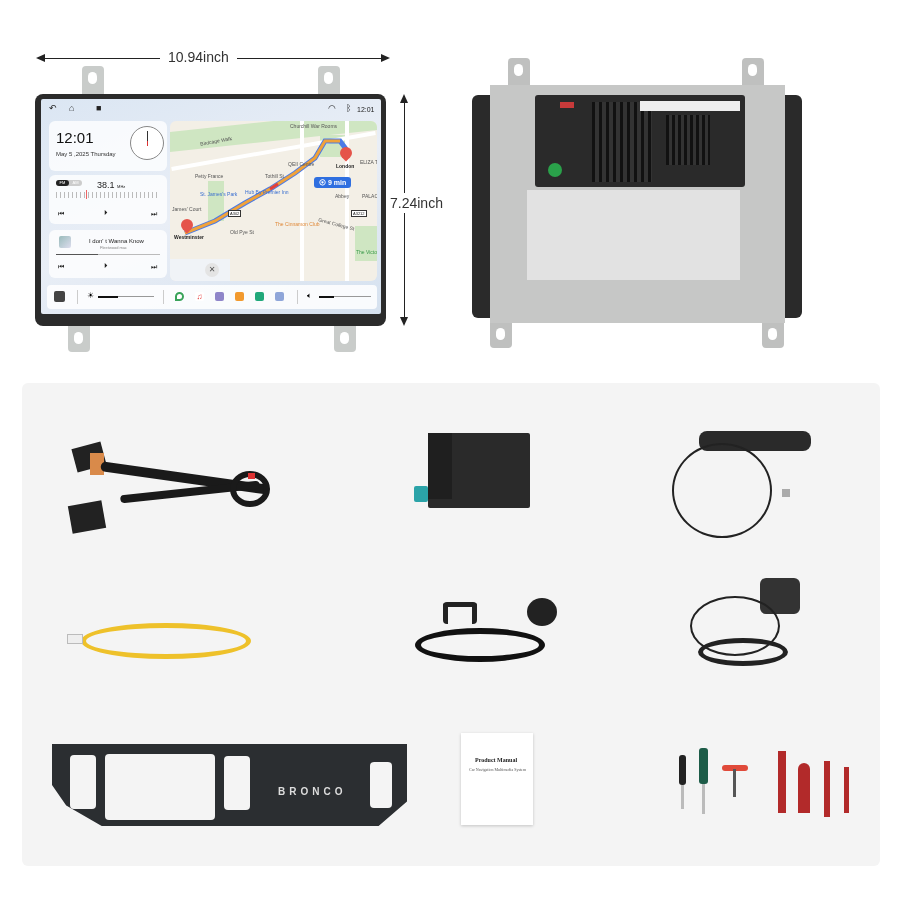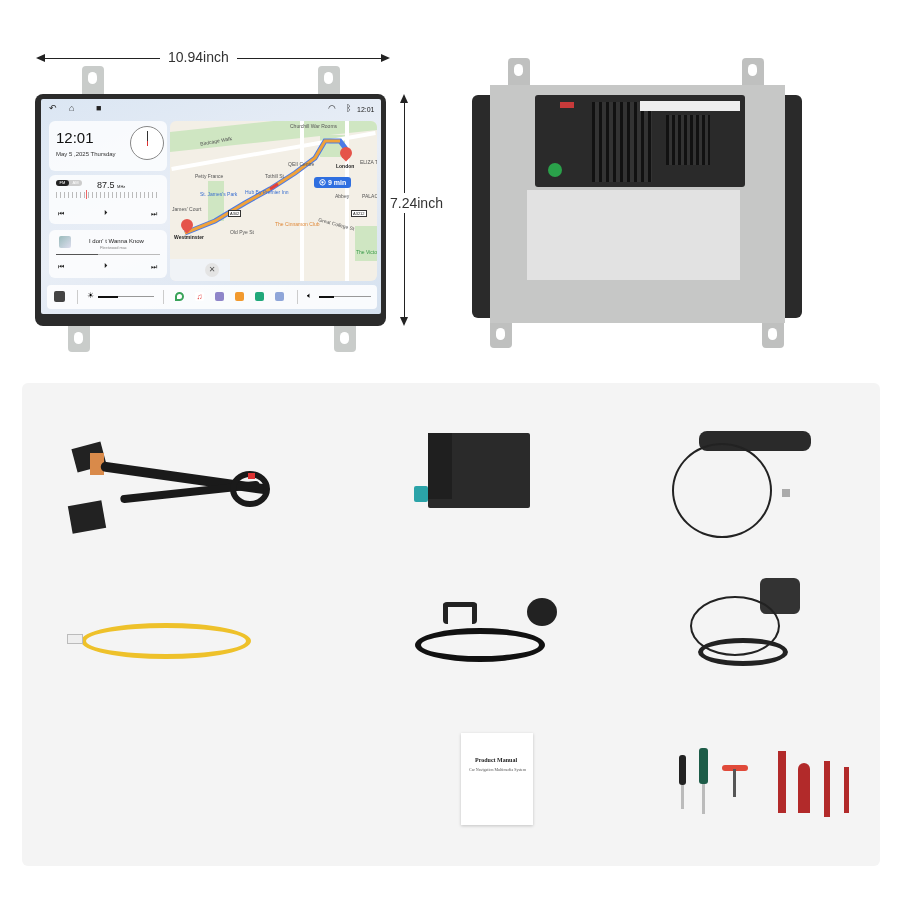--- a/index.html
+++ b/index.html
@@ -111,21 +111,21 @@
     <div class="abs analog">
         <div class="hand"></div>
         <div class="hand2"></div>
       </div>
   </div>
 
   <div class="abs card radio-card">
     <div class="abs band">
       <span class="on">FM</span><span>AM</span>
     </div>
-    <div class="abs freq"><span>87.5</span> <small>MHz</small></div>
+    <div class="abs freq"><span>38.1</span> <small>MHz</small></div>
     <div class="abs scale"></div>
     <div class="abs scale-mark"></div>
     <span class="abs ctrl" style="left:9px;top:35px;">⏮</span>
     <span class="abs ctrl" style="left:55px;top:34px;">⏵</span>
     <span class="abs ctrl" style="left:102px;top:35px;">⏭</span>
   </div>
 
   <div class="abs card music-card">
     <div class="abs art"></div>
     <div class="abs song">I don' t Wanna Know</div>
@@ -247,20 +247,28 @@
     <div class="abs" style="left:112px;top:0;width:30px;height:28px;background:#222;border-radius:50%;"></div>
     <div class="abs" style="left:0;top:30px;width:130px;height:34px;border:6px solid #111;border-radius:50%;"></div>
   </div>
 
   <div class="item" style="left:668px;top:195px;width:120px;height:95px;">
     <div class="abs" style="left:70px;top:0;width:40px;height:36px;background:#333;border-radius:6px;"></div>
     <div class="abs" style="left:0;top:18px;width:90px;height:60px;border:2px solid #222;border-radius:50%;"></div>
     <div class="abs" style="left:8px;top:60px;width:90px;height:28px;border:5px solid #222;border-radius:50%;"></div>
   </div>
 
+  <div class="item" style="left:30px;top:357px;width:355px;height:90px;">
+    <div class="abs" style="left:0;top:4px;width:355px;height:82px;background:#2b2e31;clip-path:polygon(0 0,60% 0,62% -10%,100% 0,100% 70%,92% 100%,14% 100%,4% 75%,0 50%);"></div>
+    <div class="abs" style="left:18px;top:15px;width:26px;height:54px;background:#f4f4f4;border-radius:4px;"></div>
+    <div class="abs" style="left:53px;top:14px;width:110px;height:66px;background:#f4f4f4;border-radius:4px;"></div>
+    <div class="abs" style="left:172px;top:16px;width:26px;height:54px;background:#f4f4f4;border-radius:4px;"></div>
+    <div class="abs" style="left:318px;top:22px;width:22px;height:46px;background:#f4f4f4;border-radius:4px;"></div>
+    <div class="abs" style="left:226px;top:46px;font-size:10px;letter-spacing:4px;color:#ddd;font-weight:bold;">BRONCO</div>
+  </div>
 
   <div class="item" style="left:439px;top:350px;width:72px;height:92px;background:#fff;box-shadow:0 1px 3px rgba(0,0,0,0.2);">
     <div class="abs" style="left:14px;top:24px;font-size:6px;font-family:'Liberation Serif',serif;font-weight:bold;color:#222;">Product Manual</div>
     <div class="abs" style="left:8px;top:34px;width:58px;font-size:4px;font-family:'Liberation Serif',serif;color:#555;white-space:nowrap;overflow:hidden;">Car Navigation Multimedia System</div>
   </div>
 
   <div class="item" style="left:650px;top:360px;width:160px;height:80px;">
     <div class="abs" style="left:7px;top:12px;width:7px;height:30px;background:#222;border-radius:3px;"></div>
     <div class="abs" style="left:9px;top:42px;width:3px;height:24px;background:#bbb;"></div>
     <div class="abs" style="left:27px;top:5px;width:9px;height:36px;background:#1d5c48;border-radius:3px;"></div>

